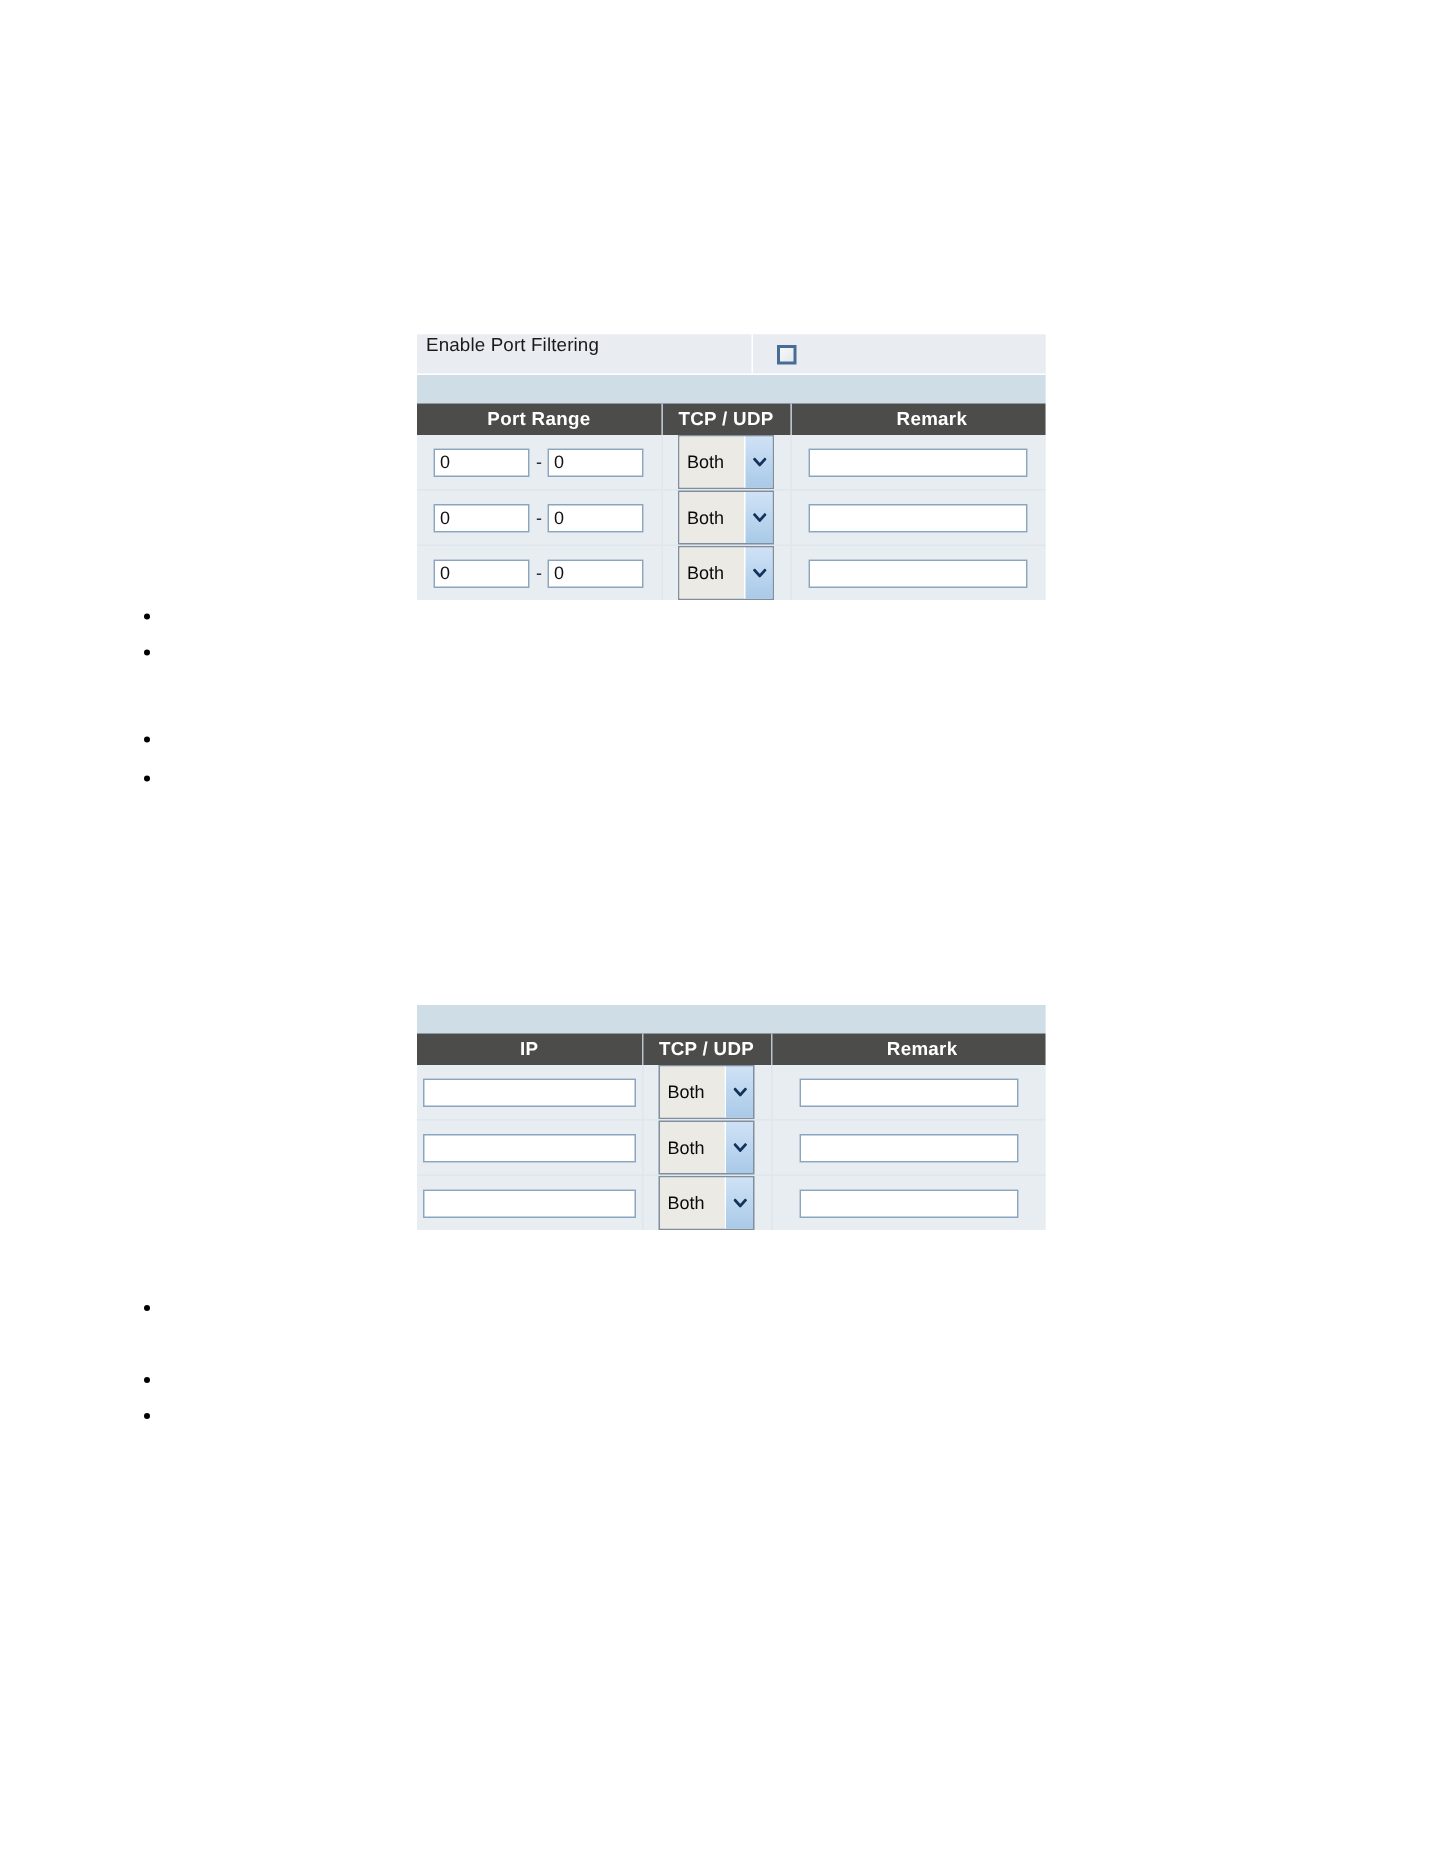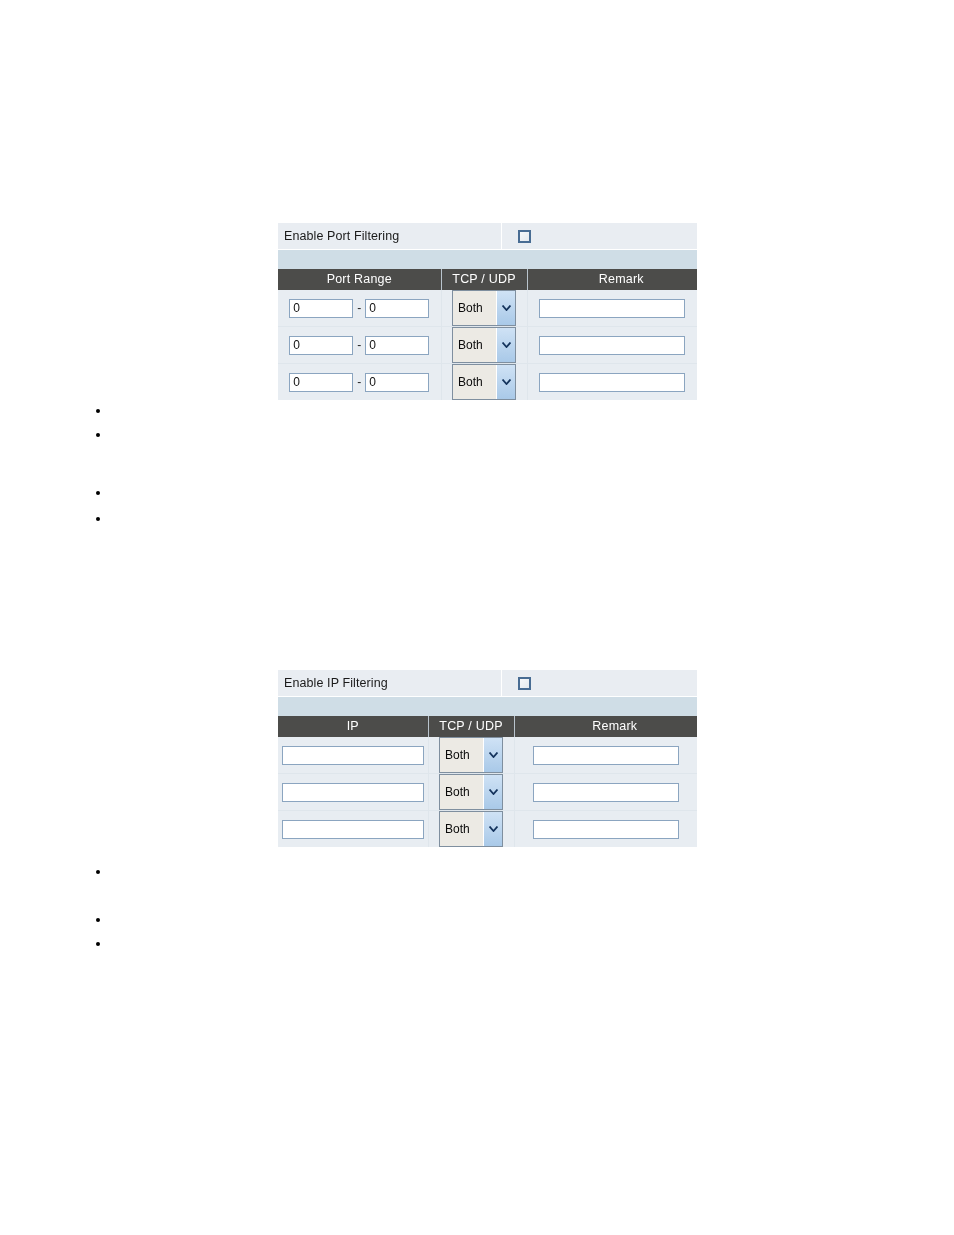--- a/index.html
+++ b/index.html
@@ -19,21 +19,20 @@
   
   .panel {
     position: absolute;
     width: 419px;
     background: #e8edf2;
     box-sizing: border-box;
   }
 
   .panel-toprow {
     display: flex;
-    align-items: center;
     height: 26px;
     background: #e9edf2;
     padding-left: 6px;
     border-bottom: 1px solid #ffffff;
     gap: 43px;
   }
   .panel-toprow .ptitle {
     font-size: 12.5px;
     color: #1a1a1a;
     letter-spacing: .1px;
@@ -68,21 +67,21 @@
   
   table.ftab {
     width: 100%;
     border-collapse: collapse;
     table-layout: fixed;
   }
   table.ftab th {
     background: #4c4c4a;
     color: #ffffff;
     font-size: 12.5px;
-    font-weight: normal;
+    font-weight: bold;
     height: 21px;
     line-height: 21px;
     padding: 0;
     text-align: center;
     border-right: 1px solid #b9c4cd;
     letter-spacing: .2px;
   }
   table.ftab th:last-child { border-right: none; padding-left: 18px; }
 
   table.ftab td {
@@ -318,26 +317,20 @@
     <span class="btext"></span>
   </li>
   <li style="top:108px">
     <span class="bdot"></span>
     <span class="btext"></span>
   </li>
 </ul>
 
 <div class="panel" id="ip-panel" style="left:278px; top:670px;">
 
-  <div class="panel-toprow">
-    <span class="ptitle">Enable IP Filtering</span>
-    <span class="cb-cell">
-      <span class="checkbox"></span>
-    </span>
-  </div>
 
   <div class="panel-spacer"></div>
 
   <table class="ftab">
     <colgroup>
       <col style="width:150px">
       <col style="width:86px">
       <col style="width:183px">
     </colgroup>
     <thead>

